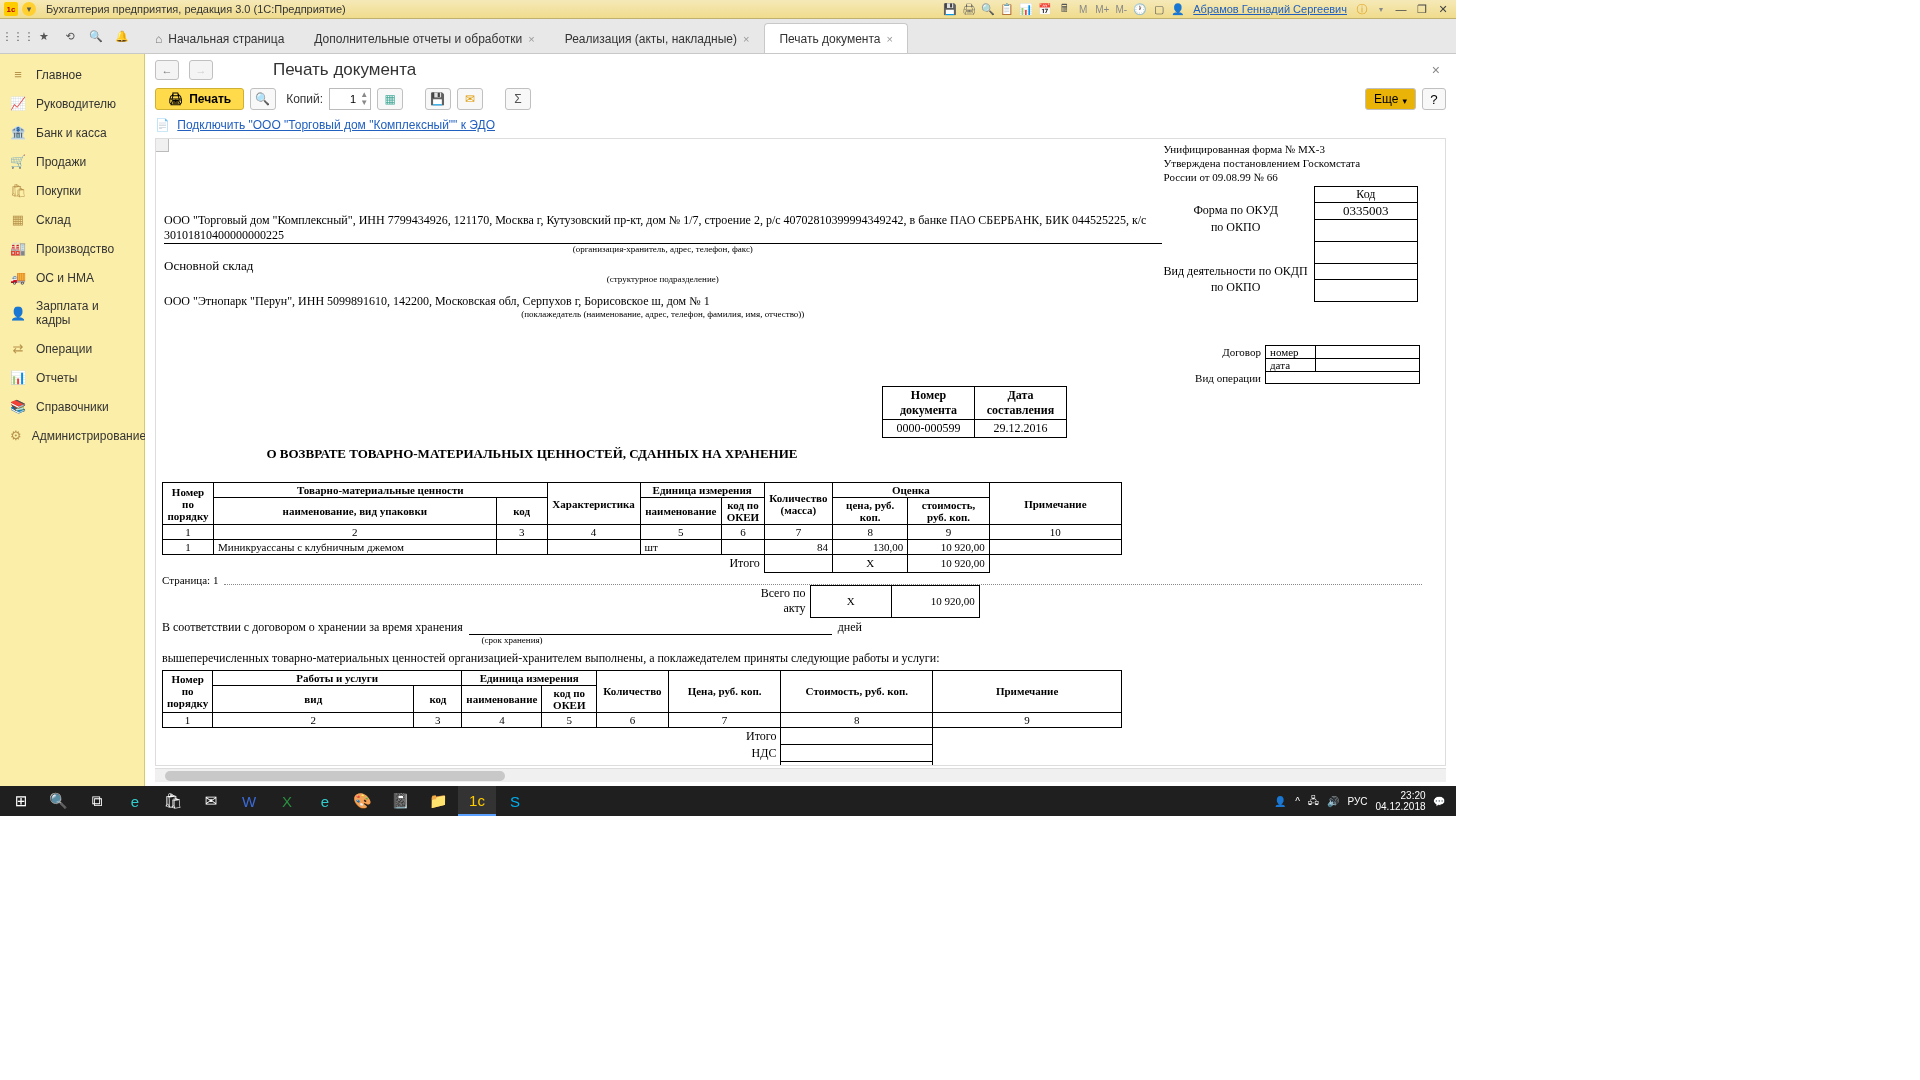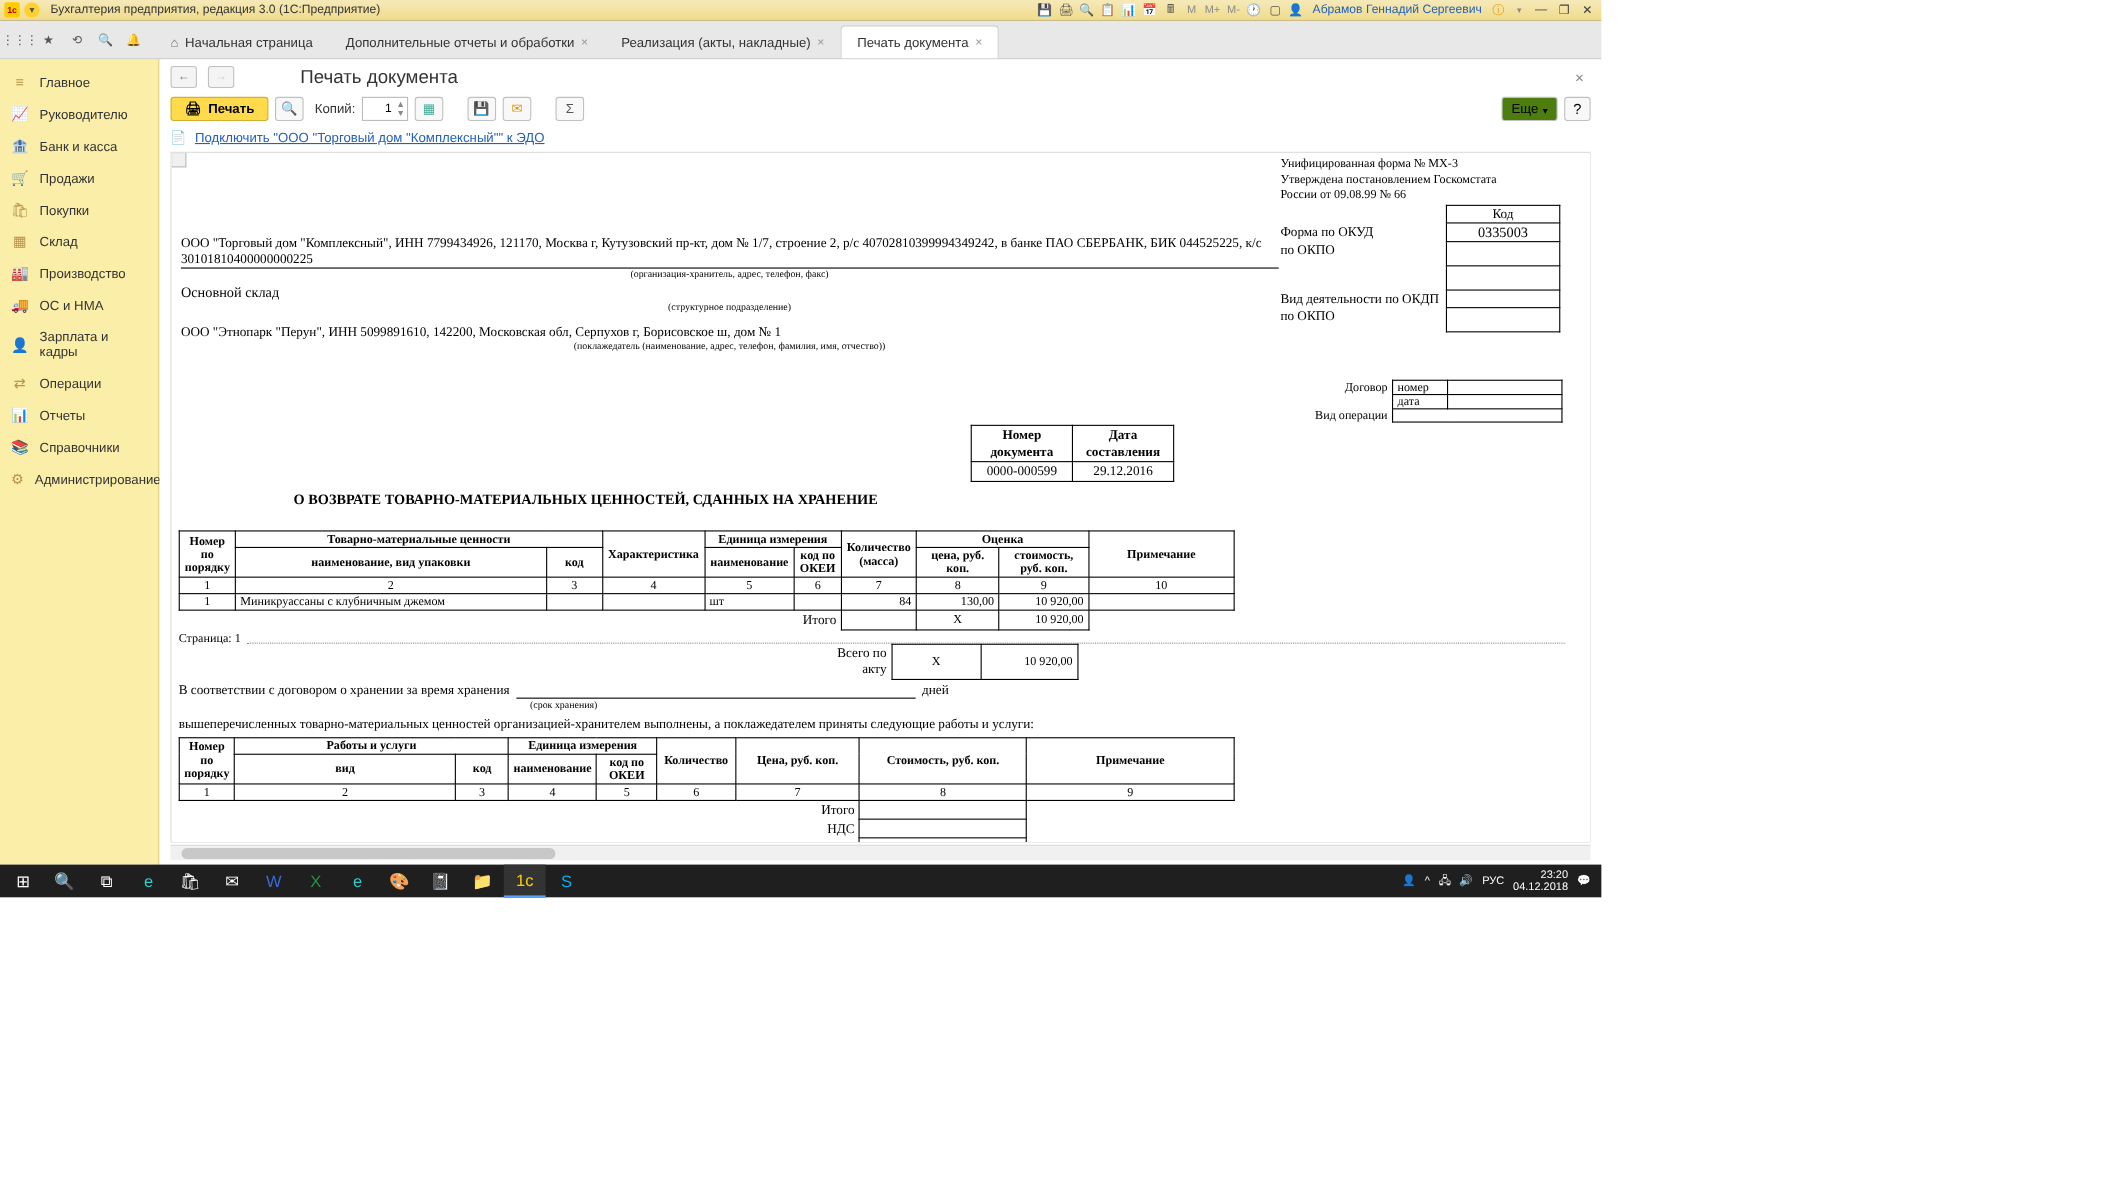--- a/index.html
+++ b/index.html
@@ -6,21 +6,21 @@
 body { font-family: Arial, sans-serif; font-size: 11px; background: #fff; overflow: hidden; width: 1456px; height: 816px; }
 
 
 .titlebar { background: linear-gradient(#f5e9b8, #f0dc8c); height: 19px; display: flex; align-items: center; padding: 0 4px; border-bottom: 1px solid #c0b070; }
 .titlebar .tb-left { display: flex; align-items: center; gap: 4px; }
 .titlebar .tb-badge { width: 14px; height: 14px; background: #ffcc00; border-radius: 2px; display: flex; align-items: center; justify-content: center; font-size: 8px; font-weight: bold; color: #b00; }
 .titlebar .tb-arrow { width: 14px; height: 14px; background: #ffd030; border-radius: 50%; display: flex; align-items: center; justify-content: center; font-size: 9px; color: #555; }
 .titlebar .tb-title { font-size: 11px; color: #333; margin-left: 6px; }
 .titlebar .tb-right { margin-left: auto; display: flex; align-items: center; gap: 3px; }
 .titlebar .tb-icon { width: 16px; height: 16px; display: flex; align-items: center; justify-content: center; font-size: 11px; color: #555; cursor: pointer; }
-.titlebar .tb-user { color: #2260c0; font-size: 11px; margin: 0 4px; }
+.titlebar .tb-user { color: #2260c0; text-decoration: underline; font-size: 11px; margin: 0 4px; }
 .titlebar .wc { width: 18px; text-align: center; color: #444; }
 
 
 .tabrow { background: #e8e8e8; height: 35px; border-bottom: 1px solid #c8c8c8; display: flex; align-items: stretch; }
 .tabrow .tool-icons { display: flex; align-items: center; gap: 2px; padding: 0 6px; }
 .tabrow .tool-icons .ti { width: 24px; height: 24px; display: flex; align-items: center; justify-content: center; color: #555; cursor: pointer; border-radius: 3px; }
 .tabrow .tabs { display: flex; align-items: flex-end; }
 .tabrow .tab { padding: 8px 14px 7px; border: 1px solid transparent; border-bottom: none; display: flex; align-items: center; gap: 6px; color: #333; cursor: pointer; font-size: 12px; }
 .tabrow .tab.active { background: #fff; border-color: #c8c8c8; border-top-left-radius: 4px; border-top-right-radius: 4px; }
 .tabrow .tab .tx { color: #999; font-size: 11px; cursor: pointer; }
@@ -39,21 +39,21 @@
 .content-head { padding: 6px 10px 4px; display: flex; align-items: center; gap: 10px; }
 .content-head .nav-btn { width: 24px; height: 20px; border: 1px solid #c0c0c0; border-radius: 3px; display: flex; align-items: center; justify-content: center; color: #777; background: #f4f4f4; cursor: pointer; font-size: 11px; }
 .content-head h1 { font-size: 17px; font-weight: normal; color: #333; margin-left: 50px; }
 .content-head .close-x { margin-left: auto; color: #888; cursor: pointer; font-size: 14px; padding: 0 6px; }
 
 .toolbar2 { padding: 4px 10px 6px; display: flex; align-items: center; gap: 6px; }
 .toolbar2 .print-btn { background: #ffda4a; border: 1px solid #d0b030; border-radius: 3px; padding: 3px 12px; display: flex; align-items: center; gap: 6px; font-weight: bold; font-size: 12px; cursor: pointer; }
 .toolbar2 .icbtn { width: 26px; height: 22px; border: 1px solid #c0c0c0; border-radius: 3px; background: #f8f8f8; display: flex; align-items: center; justify-content: center; cursor: pointer; font-size: 12px; color: #555; }
 .toolbar2 .copies-lbl { font-size: 12px; color: #333; margin-left: 4px; }
 .toolbar2 .copies-inp { width: 42px; height: 22px; border: 1px solid #bbb; text-align: right; padding-right: 14px; position: relative; display: inline-flex; align-items: center; justify-content: flex-end; background: #fff; }
-.toolbar2 .more-btn { margin-left: auto; border: 1px solid #c0c0c0; border-radius: 3px; padding: 3px 8px; background: #4d7c0f; cursor: pointer; font-size: 12px; display: flex; align-items: flex-end; gap: 4px; }
+.toolbar2 .more-btn { margin-left: auto; border: 1px solid #c0c0c0; border-radius: 3px; padding: 3px 8px; background: #eab308; cursor: pointer; font-size: 12px; display: flex; align-items: flex-end; gap: 4px; }
 .toolbar2 .help-btn { width: 24px; height: 22px; border: 1px solid #c0c0c0; border-radius: 3px; background: #f8f8f8; display: flex; align-items: center; justify-content: center; cursor: pointer; }
 
 .edo-link { padding: 2px 10px 6px; font-size: 12px; }
 .edo-link a { color: #2260c0; text-decoration: underline; }
 .edo-link .pic { color: #999; margin-right: 4px; }
 
 .doc-scroll { flex: 1; overflow: auto; border: 1px solid #ddd; margin: 0 10px 2px; padding: 0; background: #fff; position: relative; }
 .doc-corner { position: absolute; left: -1px; top: -1px; width: 14px; height: 14px; border: 1px solid #bbb; background: #f0f0f0; }
 
 .doc-page { font-family: "Times New Roman", serif; font-size: 12px; color: #000; padding: 2px 6px; width: 1270px; }
@@ -91,21 +91,21 @@
 .taskbar { height: 30px; background: #1f1f1f; display: flex; align-items: center; padding: 0 2px; color: #fff; position: relative; }
 .taskbar .tb-item { width: 38px; height: 30px; display: flex; align-items: center; justify-content: center; cursor: pointer; font-size: 15px; }
 .taskbar .tb-item.active { border-bottom: 2px solid #5aa0ff; background: #333; }
 .taskbar .tray { margin-left: auto; display: flex; align-items: center; gap: 8px; padding-right: 8px; font-size: 10px; }
 .taskbar .tray .clock { text-align: right; line-height: 1.1; }
 
 .header-top-table { width: 100%; }
 .header-top-table td { vertical-align: top; }
 
 .right-kod-cell { width: 190px; }
-.kod-lbl { text-align: left; padding-right: 6px; font-size: 12px; }
+.kod-lbl { text-align: center; padding-right: 6px; font-size: 12px; }
 .dogovor-tbl { border-collapse: collapse; }
 .dogovor-tbl td { border: 1px solid #000; font-size: 11px; padding: 0 4px; }
 .dogovor-tbl td.nob { border: none; text-align: right; padding-right: 4px; }
 
 .flexline { display: flex; align-items: flex-end; margin-top: 2px; }
 .flexline .fill { flex: 1; }
 </style>
 </head>
 <body>
 

